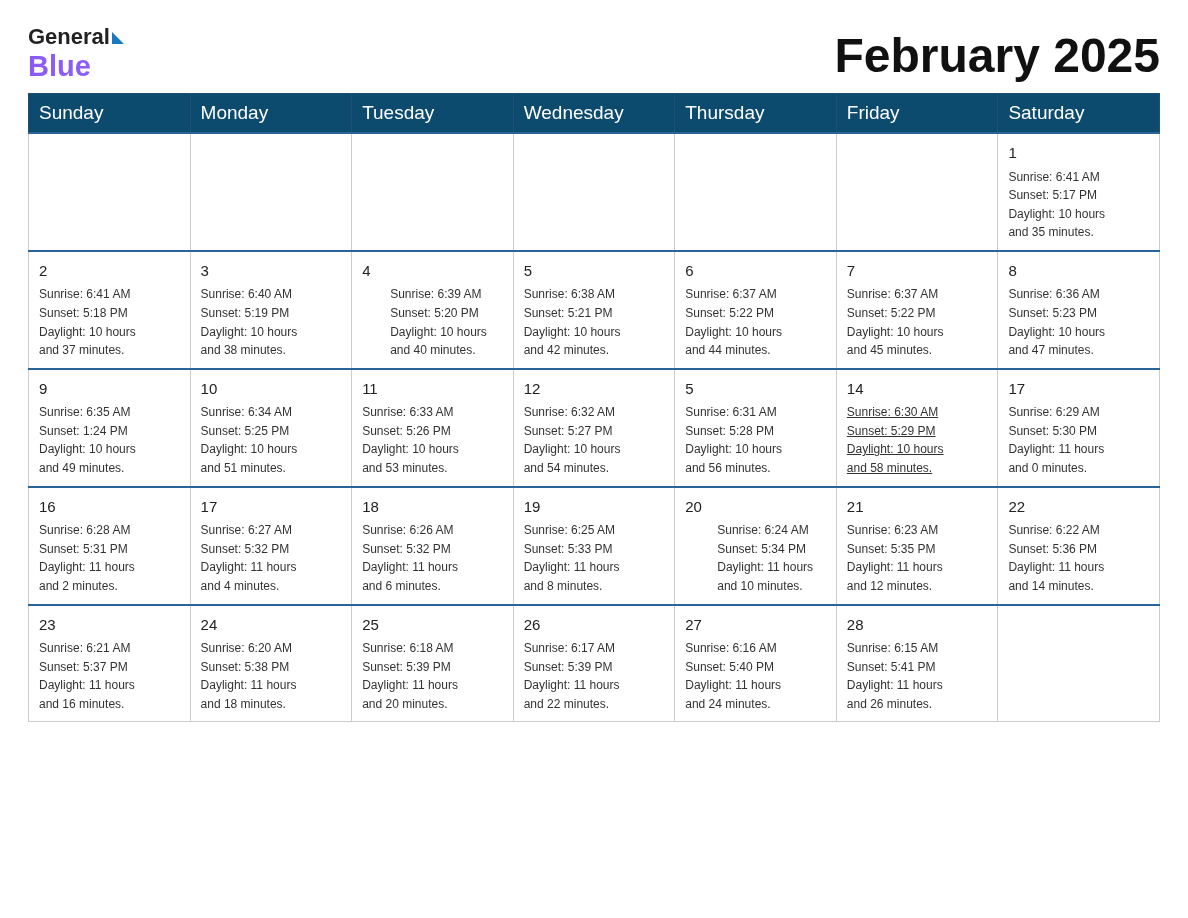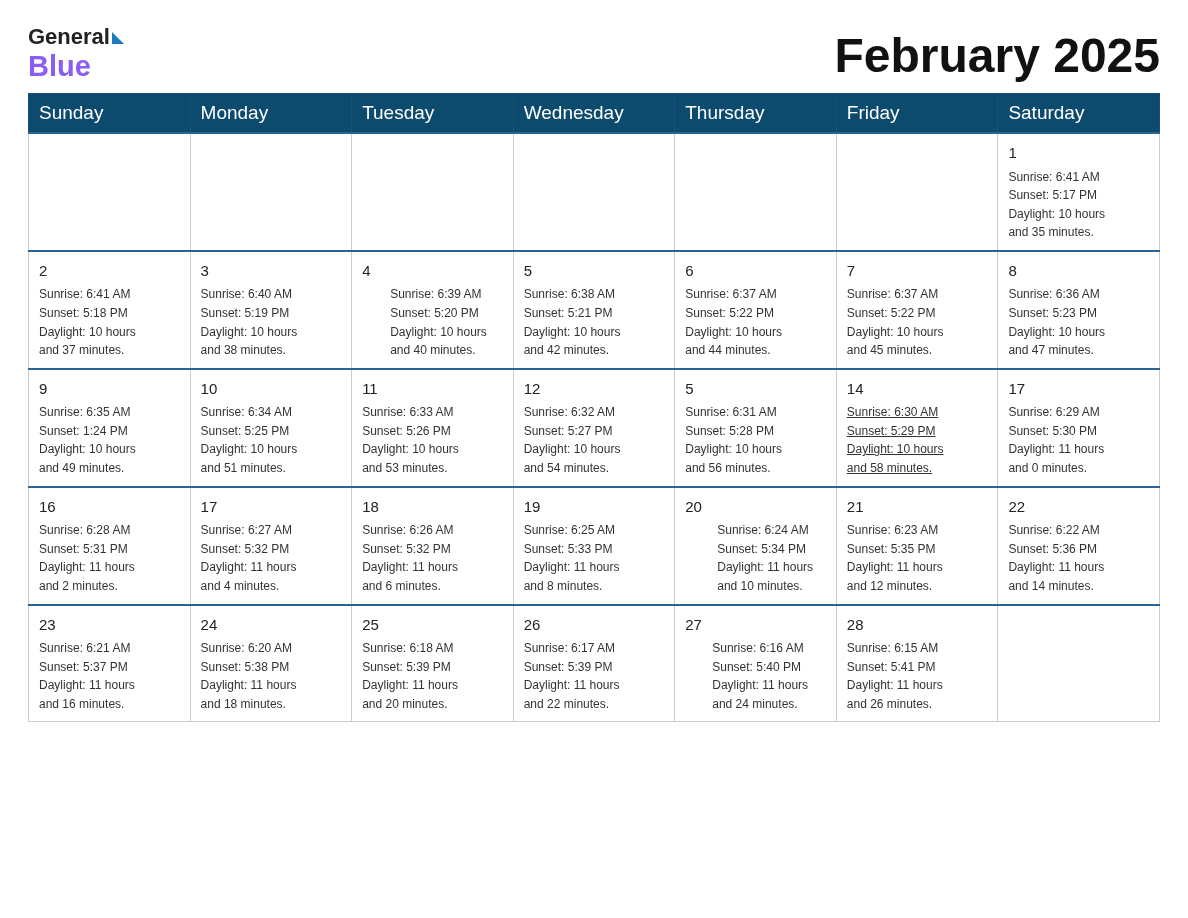--- a/index.html
+++ b/index.html
@@ -326,21 +326,21 @@
         </td>
         <td>
           <span class="day-number">26</span>
           <div class="day-info" style="white-space: pre-line;">Sunrise: 6:17 AM
 Sunset: 5:39 PM
 Daylight: 11 hours
 and 22 minutes.</div>
         </td>
         <td>
           <span class="day-number">27</span>
-          <div class="day-info" style="white-space: pre-line; margin-left: 27px;">Sunrise: 6:16 AM
+          <div class="day-info" style="white-space: pre-line;">Sunrise: 6:16 AM
 Sunset: 5:40 PM
 Daylight: 11 hours
 and 24 minutes.</div>
         </td>
         <td>
           <span class="day-number">28</span>
           <div class="day-info" style="white-space: pre-line;">Sunrise: 6:15 AM
 Sunset: 5:41 PM
 Daylight: 11 hours
 and 26 minutes.</div>

